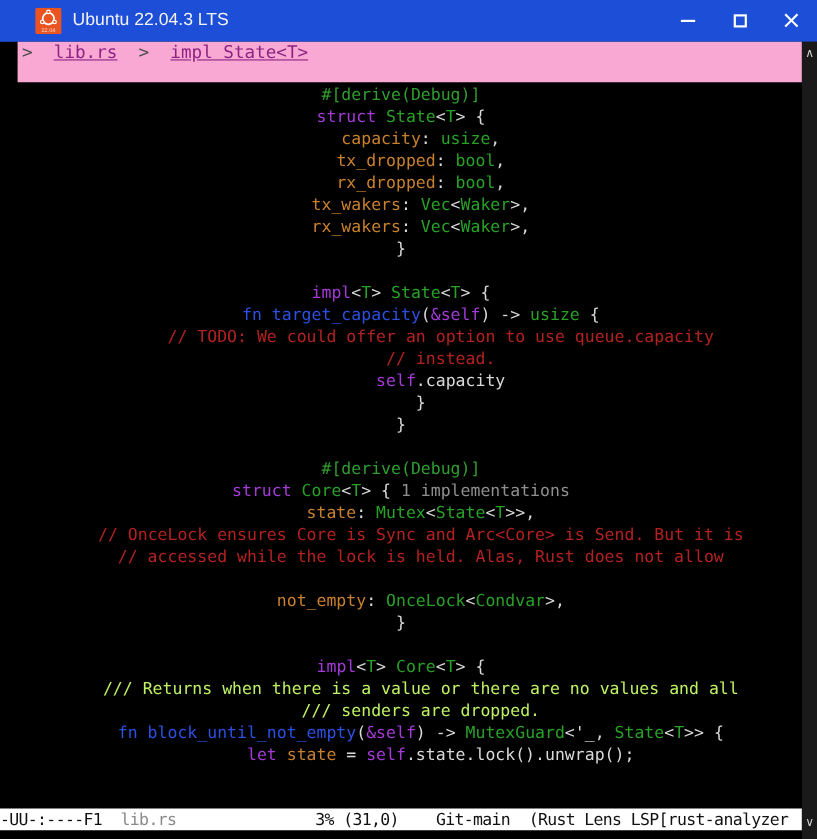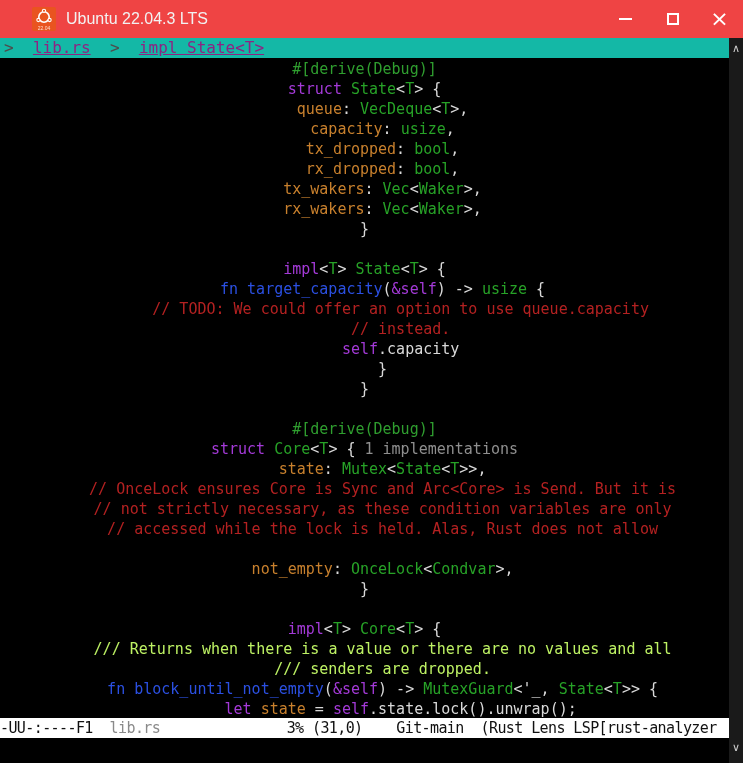--- a/index.html
+++ b/index.html
@@ -1,34 +1,34 @@
 <!DOCTYPE html>
 <html><head>
 <meta charset="utf-8">
 <style>
   * { margin:0; padding:0; box-sizing:border-box; }
   html,body { width:743px; height:763px; background:#000; overflow:hidden; }
   .window { width:743px; height:763px; background:#000; font-family:"DejaVu Sans Mono", monospace; position:relative; }
 
   
-  .titlebar { height:38px; background:#ef4444; display:flex; align-items:center; }
+  .titlebar { height:38px; background:#1d4ed8; display:flex; align-items:center; }
   .app-icon { width:24px; height:24px; margin-left:32px; flex:0 0 auto; }
   .title { color:#f2f2f2; font-family:"Liberation Sans", sans-serif; font-size:16px; margin-left:10px; flex:1 1 auto; white-space:nowrap; }
   .controls { display:flex; height:38px; align-items:stretch; }
   .ctrl { width:47px; display:flex; align-items:center; justify-content:center; color:#fff; cursor:default; }
   .ctrl .min-glyph { width:13px; border-top:2px solid #fff; display:block; }
   .ctrl .max-glyph { width:12px; height:12px; border:2px solid #fff; display:block; }
   .ctrl .close-glyph { font-size:22px; line-height:1; font-family:"DejaVu Sans", sans-serif; }
 
   
   .bodyrow { display:flex; height:725px; }
   .content { width:729px; display:flex; flex-direction:column; }
 
   
-  .headerline { height:20px; background:#14b8a6; font-size:16px; line-height:20px; white-space:pre; overflow:hidden; padding-left:4px; }
+  .headerline { height:37px; background:#f9a8d4; font-size:16px; line-height:20px; white-space:pre; overflow:hidden; padding-left:4px;margin-left:16px; }
   .crumb-sep { color:#4d4d4d; }
   .crumb { color:#8e2383; text-decoration:underline; }
 
   
   .code { height:660px; background:#000; font-size:15px; line-height:20px; overflow:hidden; padding-top:1px;text-align:center; }
   .line { height:20px; white-space:pre; }
   .c-def  { color:#d9d9d9; }
   .c-kw   { color:#a43ad8; }
   .c-ty   { color:#27a227; }
   .c-attr { color:#2f9e2f; }
@@ -81,41 +81,39 @@
   </div>
 
   <div class="bodyrow">
     <div class="content">
 
       <div class="headerline" id="breadcrumbs"><span class="crumb-sep">&gt;  </span><span class="crumb">lib.rs</span>  <span class="crumb-sep">&gt;  </span><span class="crumb">impl State&lt;T&gt;</span>  </div>
 
       <div class="code" id="code">
           <div class="line"><span class="c-attr">#[derive(Debug)]</span></div>
           <div class="line"><span class="c-kw">struct</span><span class="c-def"> </span><span class="c-ty">State</span><span class="c-def">&lt;</span><span class="c-ty">T</span><span class="c-def">&gt; {</span></div>
-          <div class="line"><span class="c-def">    </span><span class="c-fld">queue</span><span class="c-def">: </span><span class="c-ty">VecDeque</span><span class="c-def">&lt;</span><span class="c-ty">T</span><span class="c-def">&gt;,</span></div>
           <div class="line"><span class="c-def">    </span><span class="c-fld">capacity</span><span class="c-def">: </span><span class="c-ty">usize</span><span class="c-def">,</span></div>
           <div class="line"><span class="c-def">    </span><span class="c-fld">tx_dropped</span><span class="c-def">: </span><span class="c-ty">bool</span><span class="c-def">,</span></div>
           <div class="line"><span class="c-def">    </span><span class="c-fld">rx_dropped</span><span class="c-def">: </span><span class="c-ty">bool</span><span class="c-def">,</span></div>
           <div class="line"><span class="c-def">    </span><span class="c-fld">tx_wakers</span><span class="c-def">: </span><span class="c-ty">Vec</span><span class="c-def">&lt;</span><span class="c-ty">Waker</span><span class="c-def">&gt;,</span></div>
           <div class="line"><span class="c-def">    </span><span class="c-fld">rx_wakers</span><span class="c-def">: </span><span class="c-ty">Vec</span><span class="c-def">&lt;</span><span class="c-ty">Waker</span><span class="c-def">&gt;,</span></div>
           <div class="line"><span class="c-def">}</span></div>
           <div class="line"></div>
           <div class="line"><span class="c-kw">impl</span><span class="c-def">&lt;</span><span class="c-ty">T</span><span class="c-def">&gt; </span><span class="c-ty">State</span><span class="c-def">&lt;</span><span class="c-ty">T</span><span class="c-def">&gt; {</span></div>
           <div class="line"><span class="c-def">    </span><span class="c-fn">fn</span><span class="c-def"> </span><span class="c-fn">target_capacity</span><span class="c-def">(</span><span class="c-kw">&amp;self</span><span class="c-def">) -&gt; </span><span class="c-ty">usize</span><span class="c-def"> {</span></div>
           <div class="line"><span class="c-def">        </span><span class="c-cmt">// TODO: We could offer an option to use queue.capacity</span></div>
           <div class="line"><span class="c-def">        </span><span class="c-cmt">// instead.</span></div>
           <div class="line"><span class="c-def">        </span><span class="c-kw">self</span><span class="c-def">.capacity</span></div>
           <div class="line"><span class="c-def">    }</span></div>
           <div class="line"><span class="c-def">}</span></div>
           <div class="line"></div>
           <div class="line"><span class="c-attr">#[derive(Debug)]</span></div>
           <div class="line"><span class="c-kw">struct</span><span class="c-def"> </span><span class="c-ty">Core</span><span class="c-def">&lt;</span><span class="c-ty">T</span><span class="c-def">&gt; { </span><span class="c-lens">1 implementations</span></div>
           <div class="line"><span class="c-def">    </span><span class="c-fld">state</span><span class="c-def">: </span><span class="c-ty">Mutex</span><span class="c-def">&lt;</span><span class="c-ty">State</span><span class="c-def">&lt;</span><span class="c-ty">T</span><span class="c-def">&gt;&gt;,</span></div>
           <div class="line"><span class="c-def">    </span><span class="c-cmt">// OnceLock ensures Core is Sync and Arc&lt;Core&gt; is Send. But it is</span></div>
-          <div class="line"><span class="c-def">    </span><span class="c-cmt">// not strictly necessary, as these condition variables are only</span></div>
           <div class="line"><span class="c-def">    </span><span class="c-cmt">// accessed while the lock is held. Alas, Rust does not allow</span></div>
           <div class="line"><span class="c-def">    </span></div>
           <div class="line"><span class="c-def">    </span><span class="c-fld">not_empty</span><span class="c-def">: </span><span class="c-ty">OnceLock</span><span class="c-def">&lt;</span><span class="c-ty">Condvar</span><span class="c-def">&gt;,</span></div>
           <div class="line"><span class="c-def">}</span></div>
           <div class="line"></div>
           <div class="line"><span class="c-kw">impl</span><span class="c-def">&lt;</span><span class="c-ty">T</span><span class="c-def">&gt; </span><span class="c-ty">Core</span><span class="c-def">&lt;</span><span class="c-ty">T</span><span class="c-def">&gt; {</span></div>
           <div class="line"><span class="c-def">    </span><span class="c-doc">/// Returns when there is a value or there are no values and all</span></div>
           <div class="line"><span class="c-def">    </span><span class="c-doc">/// senders are dropped.</span></div>
           <div class="line"><span class="c-def">    </span><span class="c-fn">fn</span><span class="c-def"> </span><span class="c-fn">block_until_not_empty</span><span class="c-def">(</span><span class="c-kw">&amp;self</span><span class="c-def">) -&gt; </span><span class="c-ty">MutexGuard</span><span class="c-def">&lt;'_, </span><span class="c-ty">State</span><span class="c-def">&lt;</span><span class="c-ty">T</span><span class="c-def">&gt;&gt; {</span></div>
           <div class="line"><span class="c-def">        </span><span class="c-kw">let</span><span class="c-def"> </span><span class="c-fld">state</span><span class="c-def"> = </span><span class="c-kw">self</span><span class="c-def">.state.lock().unwrap();</span></div>

